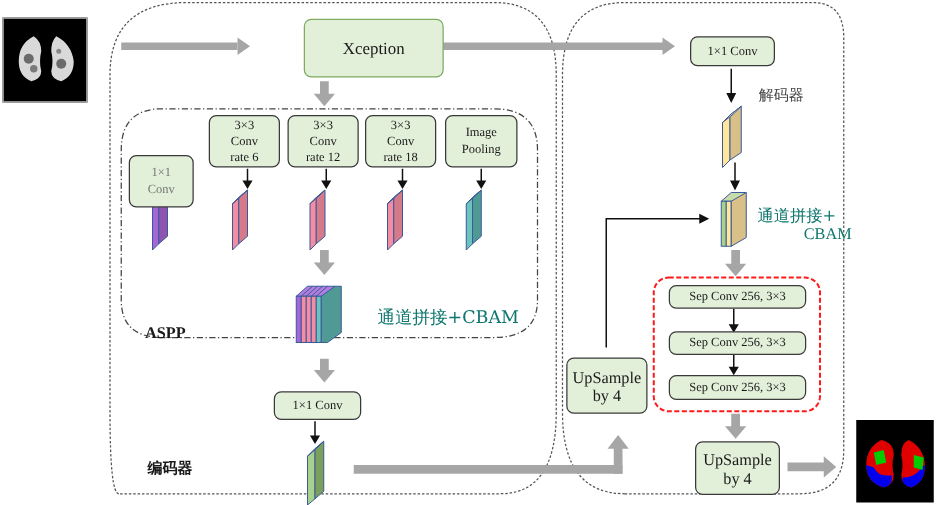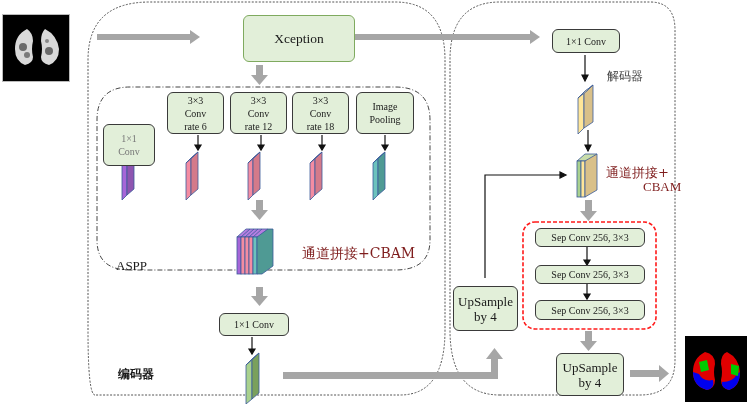--- a/index.html
+++ b/index.html
@@ -4,21 +4,21 @@
 <style>
   html, body { margin: 0; padding: 0; background: #ffffff; }
   body { width: 749px; height: 404px; position: relative; overflow: hidden;
          font-family: "Liberation Serif", serif; color: #1a1a1a; }
   .abs { position: absolute; }
   .box { position: absolute; background: #e2efd9; border: 1.2px solid #3a3a3a; border-radius: 6px;
          display: flex; align-items: center; justify-content: center; text-align: center;
          font-size: 10px; line-height: 13px; box-sizing: border-box; white-space: pre-line; }
   .box.green-border { border-color: #7faa5f; border-width: 1.5px; margin-left: 40px; }
   .label { position: absolute; font-size: 13px; white-space: nowrap; }
-  .red { color: #7f1d1d; }
+  .red { color: #0f766e; }
   .cn { font-family: "DejaVu Serif", serif; font-size: 12px; }
   svg.overlay { position: absolute; left: 0; top: 0; }
 </style>
 </head>
 <body>
 
 <svg class="overlay" width="749" height="404">
 
   <path d="M95,395 Q88,395 88,330 L88,60 Q88,2 150,2 L395,2 Q445,2 445,60 L445,330 Q445,395 400,395 Z" fill="none" stroke="#555" stroke-width="1" stroke-dasharray="2,1.5"></path>
 
@@ -176,21 +176,21 @@
 <div class="box" style="left:230px; top:92px; width:57px; height:42px;">3×3
 Conv
 rate 12</div>
 <div class="box" style="left:292px; top:92px; width:57px; height:42px;">3×3
 Conv
 rate 18</div>
 <div class="box" style="left:356px; top:92px; width:58px; height:42px;">Image
 Pooling</div>
 
 <div class="label red cn" style="left:302px; top:245px; font-size:14px;">通道拼接+CBAM</div>
-<div class="label" style="left:116px; top:258px;">ASPP</div>
+<div class="label" style="left:116px; top:258px;font-weight:bold;">ASPP</div>
 
 <div class="box" style="left:219px; top:313px; width:70px; height:23px;">1×1 Conv</div>
 <div class="label cn" style="left:118px; top:366px;font-weight:bold;">编码器</div>
 
 <div class="box" style="left:552px; top:29px; width:68px; height:24px;">1×1 Conv</div>
 <div class="label cn" style="left:607px; top:68px; color:#444;">解码器</div>
 <div class="label red cn" style="left:606px; top:164px; font-size:13px;">通道拼接+</div>
 <div class="label red" style="left:606px; top:179px; font-size:13px;margin-left:37px;">CBAM</div>
 
 <div class="box" style="left:535px; top:228px; width:110px; height:19px;">Sep Conv 256, 3×3</div>

